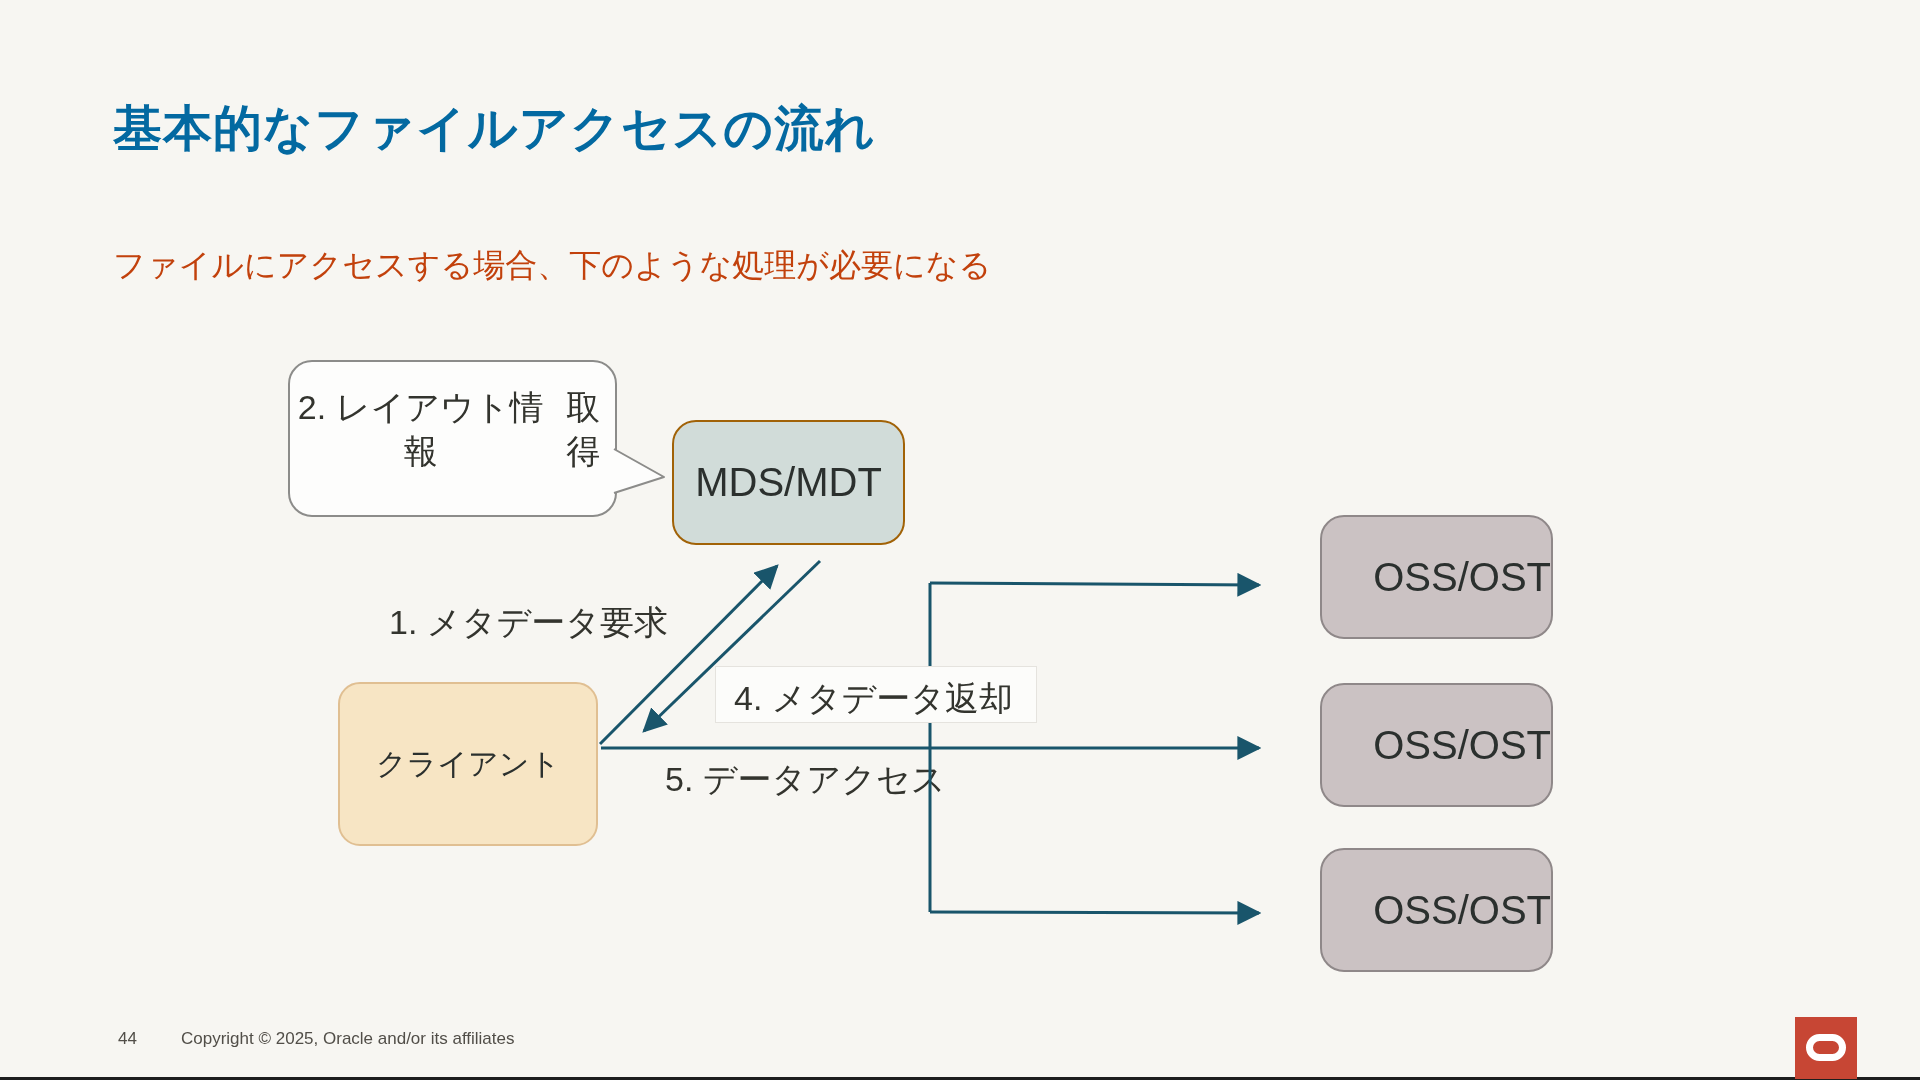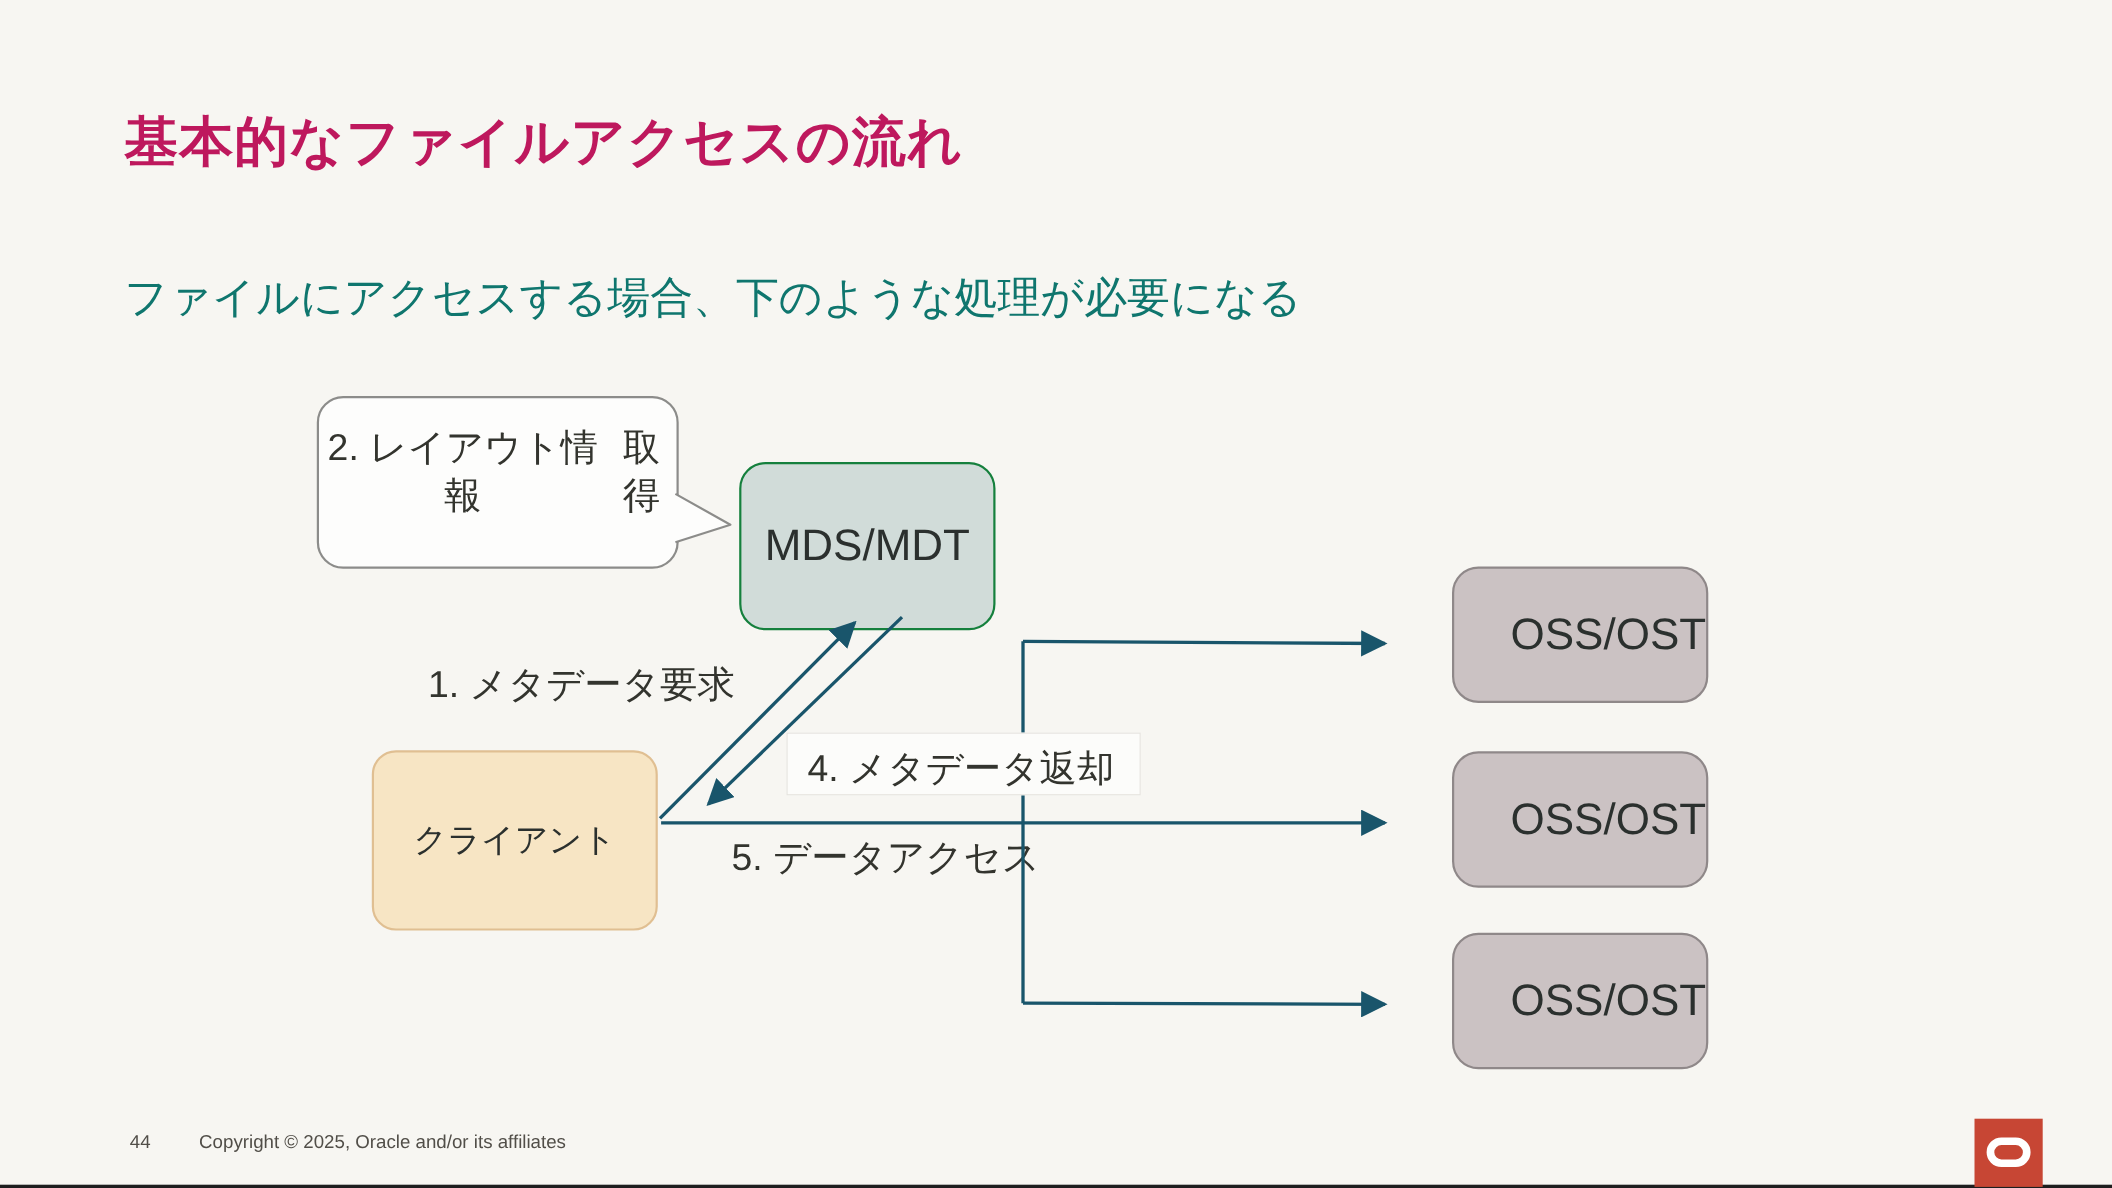--- a/index.html
+++ b/index.html
@@ -7,39 +7,39 @@
     width:1920px;height:1080px;
     background:#f7f6f2;
     font-family:"Liberation Sans","DejaVu Sans",sans-serif;
     position:relative;overflow:hidden;
     color:#2b2f2c;
   }
   .abs{position:absolute;}
 
   .slide-title{
     left:113px;top:96px;
-    font-size:49px;font-weight:700;color:#be185d;
+    font-size:49px;font-weight:700;color:#0369a1;
     letter-spacing:1px;white-space:nowrap;
   }
   .slide-subtitle{
     left:113px;top:244px;
-    font-size:39px;font-weight:400;color:#0f766e;
+    font-size:32px;font-weight:400;color:#c2410c;
     white-space:nowrap;
   }
 
   
   .node{
     display:flex;align-items:center;justify-content:center;
     font-size:40px;color:#2b302e;
     border-radius:24px;box-sizing:border-box;
     z-index:2;
   }
   .node-mds{
-    left:672px;top:420px;width:233px;height:153px;
-    background:#d1dcd9;border:2px solid #15803d;
+    left:672px;top:420px;width:233px;height:125px;
+    background:#d1dcd9;border:2px solid #a16207;
   }
   .node-client{
     left:338px;top:682px;width:260px;height:164px;
     background:#f7e5c4;border:2px solid #e0bf92;border-radius:22px;
     font-size:30px;
   }
   .node-oss{
     left:1320px;width:233px;height:124px;
     background:#cbc2c3;border:2px solid #8f8889;justify-content:flex-end;
   }

